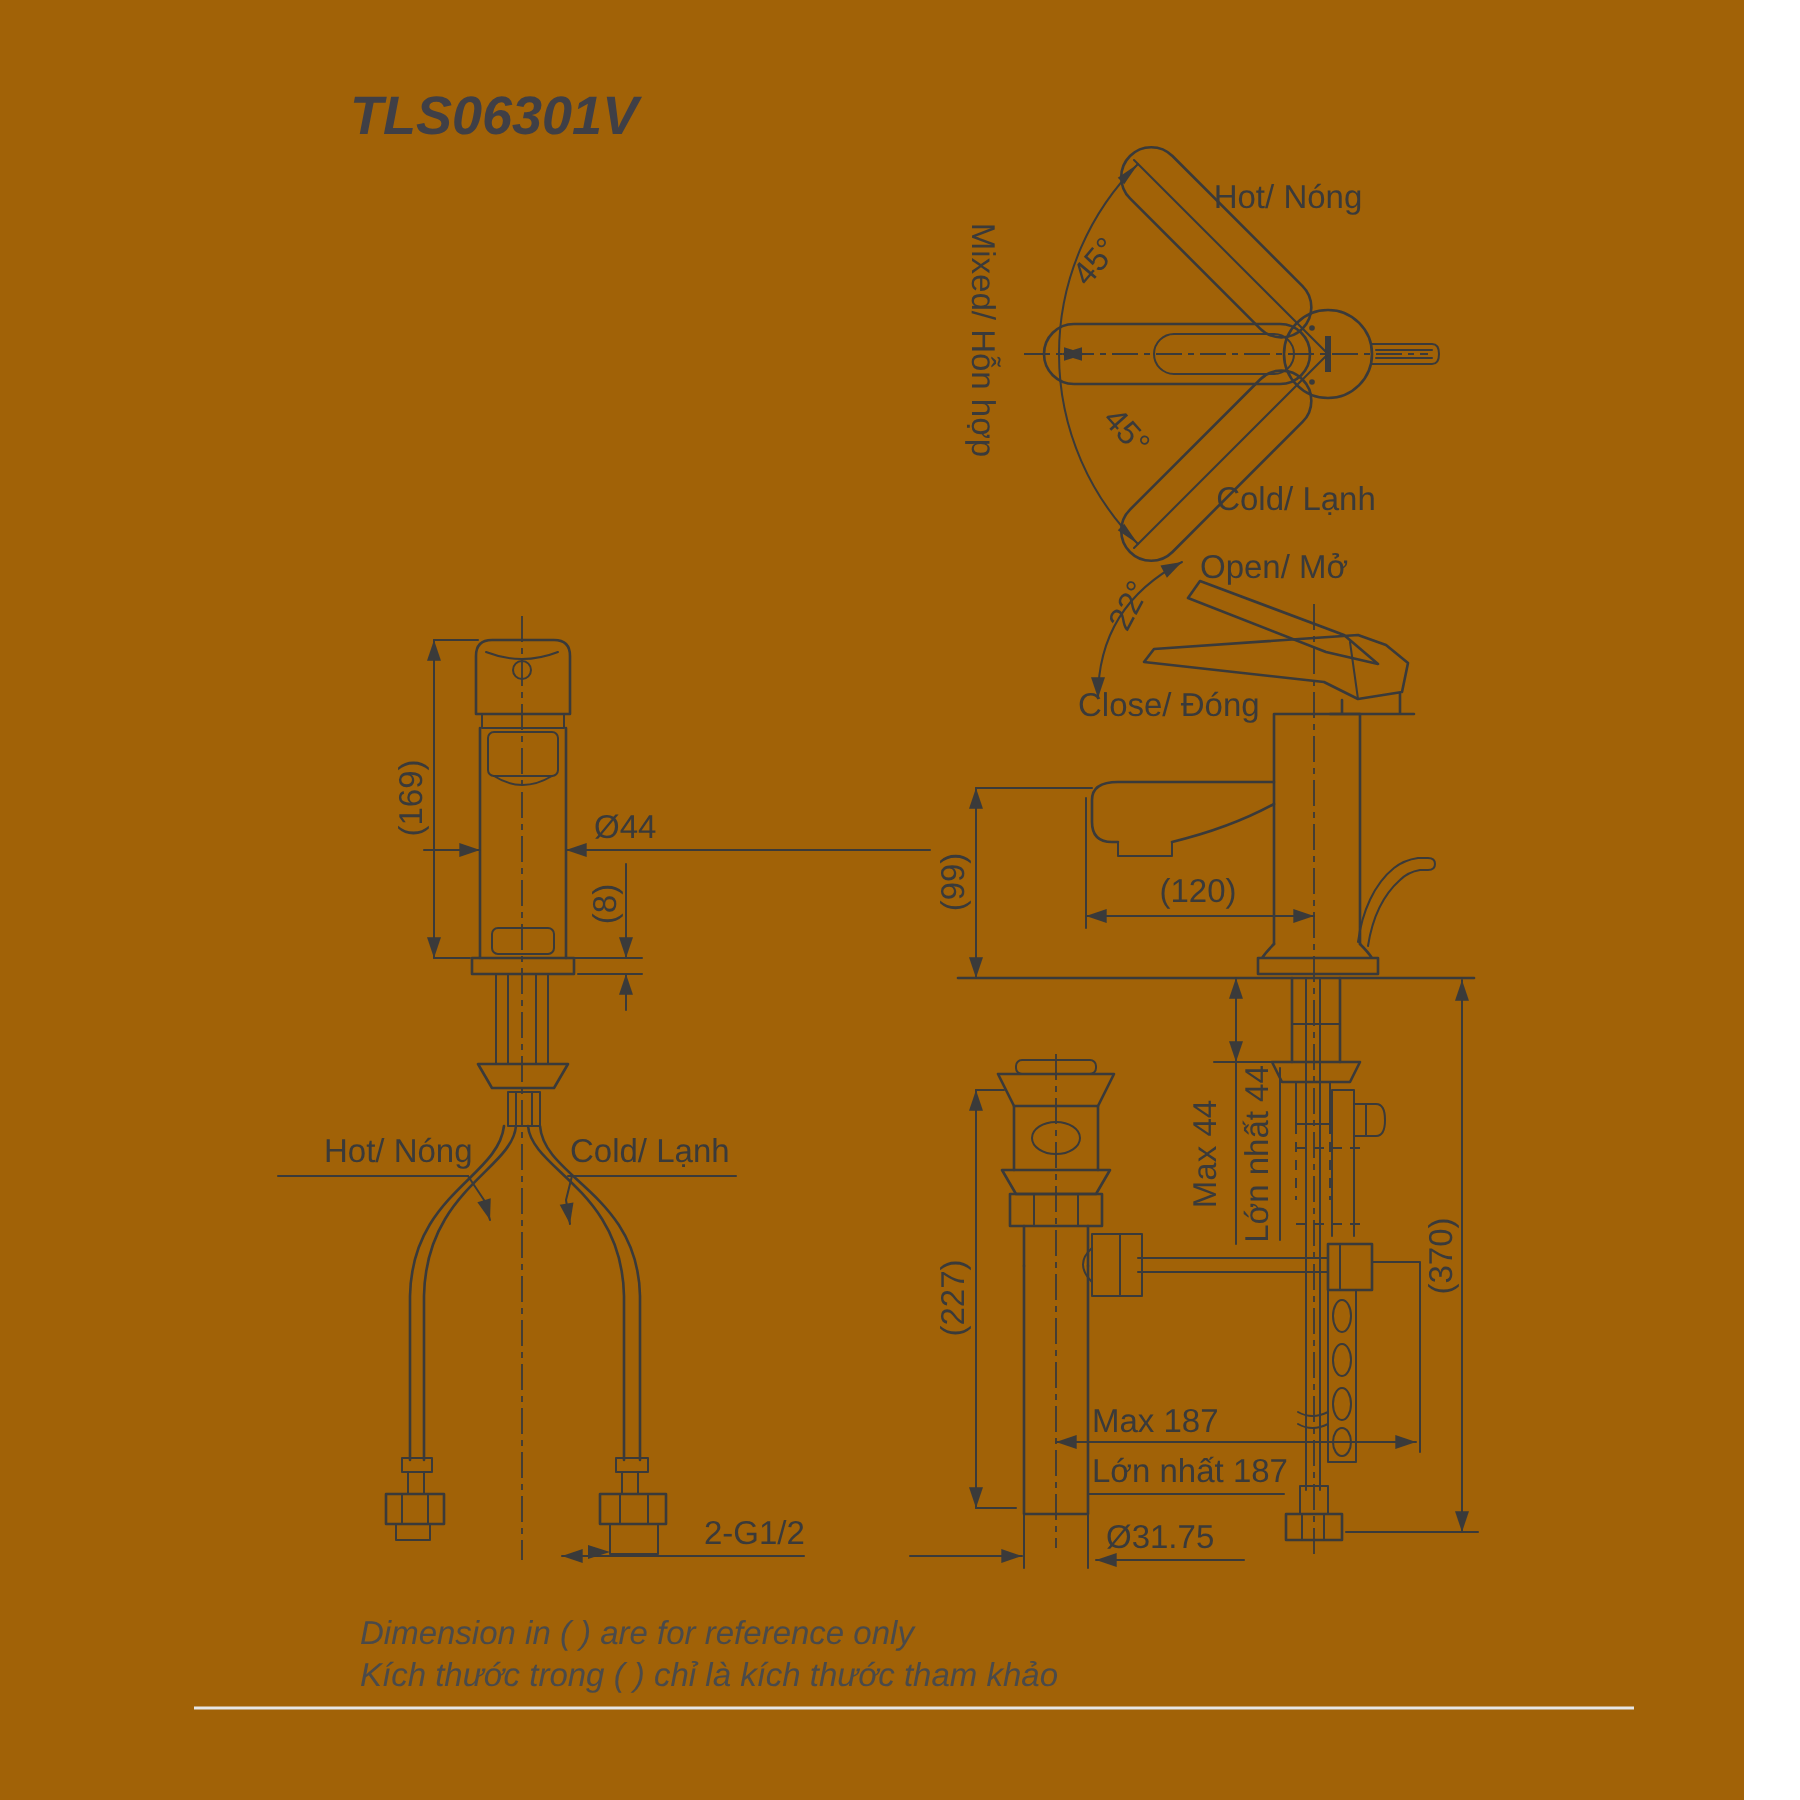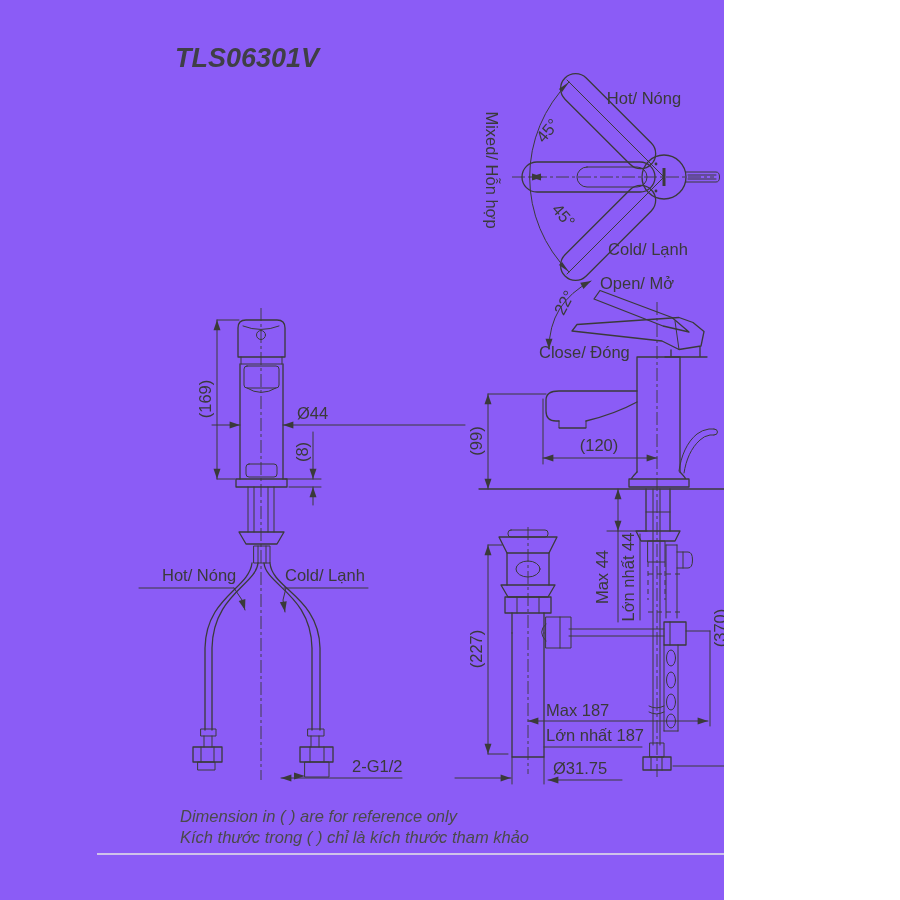--- a/index.html
+++ b/index.html
@@ -1,16 +1,16 @@
 <!DOCTYPE html>
 <html><head>
 <meta charset="utf-8">
 <style>
   html,body{margin:0;padding:0;background:#ffffff;}
-  .canvas{position:relative;width:724px;height:900px;background:#8b5cf6;overflow:hidden;
+  .canvas{position:relative;width:872px;height:900px;background:#a16207;overflow:hidden;
           font-family:"Liberation Sans",sans-serif;}
   svg{position:absolute;left:0;top:0;}
   svg text{font-family:"Liberation Sans",sans-serif;fill:#3a3a3a;font-size:16.5px;}
   .ln{stroke:#3a3a3a;stroke-width:1.3;fill:none;stroke-linecap:round;stroke-linejoin:round;}
   .thin{stroke:#3a3a3a;stroke-width:1;fill:none;stroke-linecap:round;stroke-linejoin:round;}
   .cl{stroke:#3a3a3a;stroke-width:0.9;fill:none;stroke-dasharray:13 3 3 3;}
   .dsh{stroke:#3a3a3a;stroke-width:1;fill:none;stroke-dasharray:5 4;}
   .fillk{fill:#3a3a3a;stroke:none;}
   .title-t{font-size:27px;font-weight:bold;font-style:italic;fill:#3f3f46;}
   .note-t{font-size:16.5px;font-style:italic;fill:#4a4a4a;}

